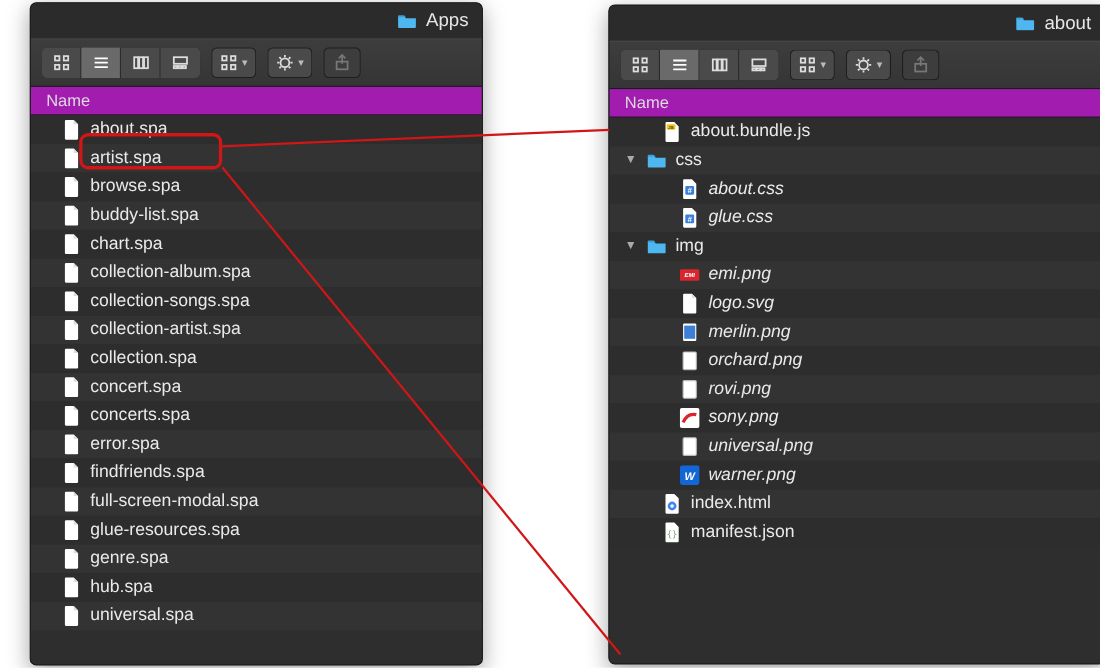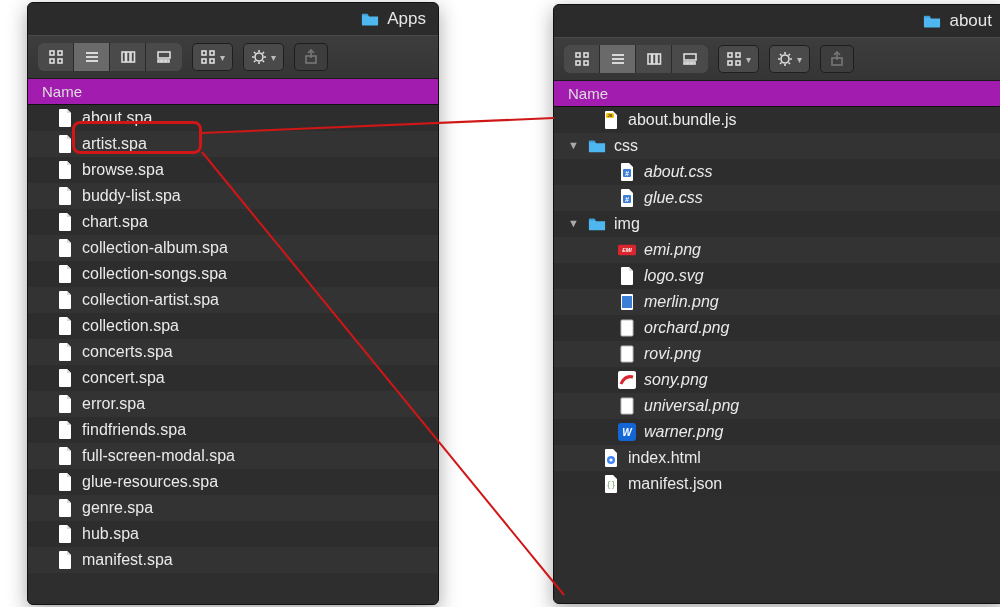--- a/index.html
+++ b/index.html
@@ -306,38 +306,38 @@
           </span>
           <span class="file-label">collection.spa</span>
         </div>
         <div class="row indent1">
           <span class="ficon">
             <svg width="16" height="20" viewBox="0 0 16 20">
               <path d="M2 1h8l4 4v13a1 1 0 0 1-1 1H3a1 1 0 0 1-1-1V2a1 1 0 0 1 1-1z" fill="#fff"></path>
               <path d="M10 1v4h4" fill="#ddd"></path>
             </svg>
           </span>
+          <span class="file-label">concert.spa</span>
+        </div>
+        <div class="row indent1">
+          <span class="ficon">
+            <svg width="16" height="20" viewBox="0 0 16 20">
+              <path d="M2 1h8l4 4v13a1 1 0 0 1-1 1H3a1 1 0 0 1-1-1V2a1 1 0 0 1 1-1z" fill="#fff"></path>
+              <path d="M10 1v4h4" fill="#ddd"></path>
+            </svg>
+          </span>
           <span class="file-label">concerts.spa</span>
         </div>
         <div class="row indent1">
           <span class="ficon">
             <svg width="16" height="20" viewBox="0 0 16 20">
               <path d="M2 1h8l4 4v13a1 1 0 0 1-1 1H3a1 1 0 0 1-1-1V2a1 1 0 0 1 1-1z" fill="#fff"></path>
               <path d="M10 1v4h4" fill="#ddd"></path>
             </svg>
           </span>
-          <span class="file-label">concert.spa</span>
-        </div>
-        <div class="row indent1">
-          <span class="ficon">
-            <svg width="16" height="20" viewBox="0 0 16 20">
-              <path d="M2 1h8l4 4v13a1 1 0 0 1-1 1H3a1 1 0 0 1-1-1V2a1 1 0 0 1 1-1z" fill="#fff"></path>
-              <path d="M10 1v4h4" fill="#ddd"></path>
-            </svg>
-          </span>
           <span class="file-label">error.spa</span>
         </div>
         <div class="row indent1">
           <span class="ficon">
             <svg width="16" height="20" viewBox="0 0 16 20">
               <path d="M2 1h8l4 4v13a1 1 0 0 1-1 1H3a1 1 0 0 1-1-1V2a1 1 0 0 1 1-1z" fill="#fff"></path>
               <path d="M10 1v4h4" fill="#ddd"></path>
             </svg>
           </span>
           <span class="file-label">findfriends.spa</span>
@@ -378,21 +378,21 @@
           </span>
           <span class="file-label">hub.spa</span>
         </div>
         <div class="row indent1">
           <span class="ficon">
             <svg width="16" height="20" viewBox="0 0 16 20">
               <path d="M2 1h8l4 4v13a1 1 0 0 1-1 1H3a1 1 0 0 1-1-1V2a1 1 0 0 1 1-1z" fill="#fff"></path>
               <path d="M10 1v4h4" fill="#ddd"></path>
             </svg>
           </span>
-          <span class="file-label">manifest.spa</span>
+          <span class="file-label">universal.spa</span>
         </div>
       </div>
   </div>
 
   <div class="finder right">
     <div class="titlebar">
       <span class="folder-mini">
         <svg viewBox="0 0 20 16">
             <path d="M1 3h6l2 2h10v9a1 1 0 0 1-1 1H2a1 1 0 0 1-1-1z" fill="#4fb7ef"></path>
             <path d="M1 3a1 1 0 0 1 1-1h5l2 2H1z" fill="#3aa0da"></path>

